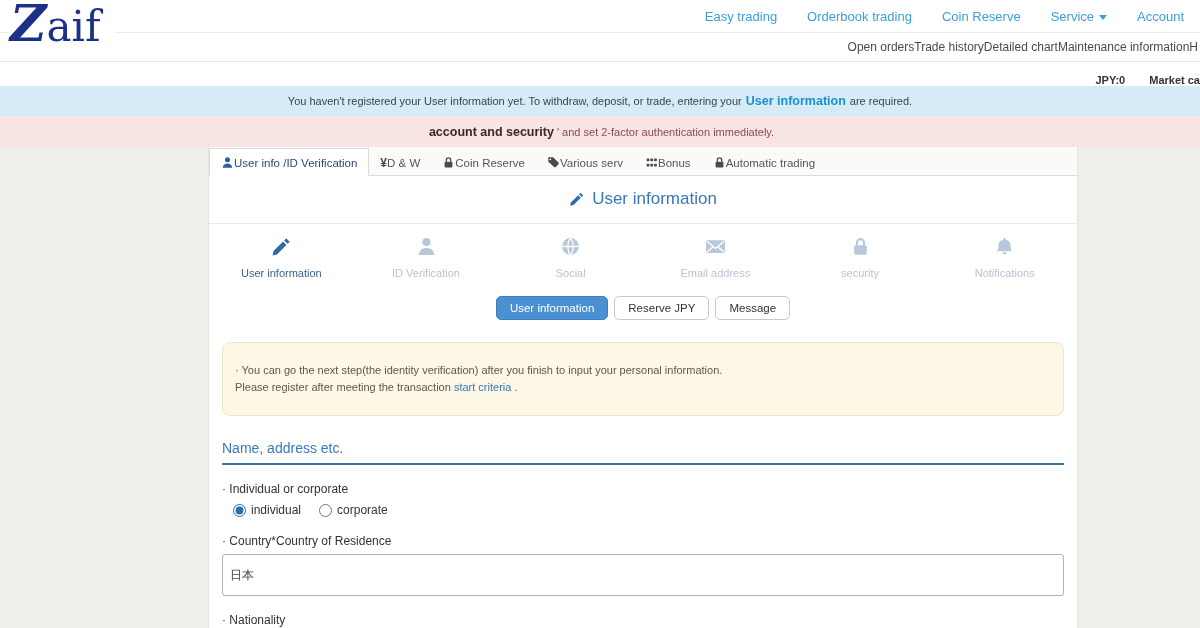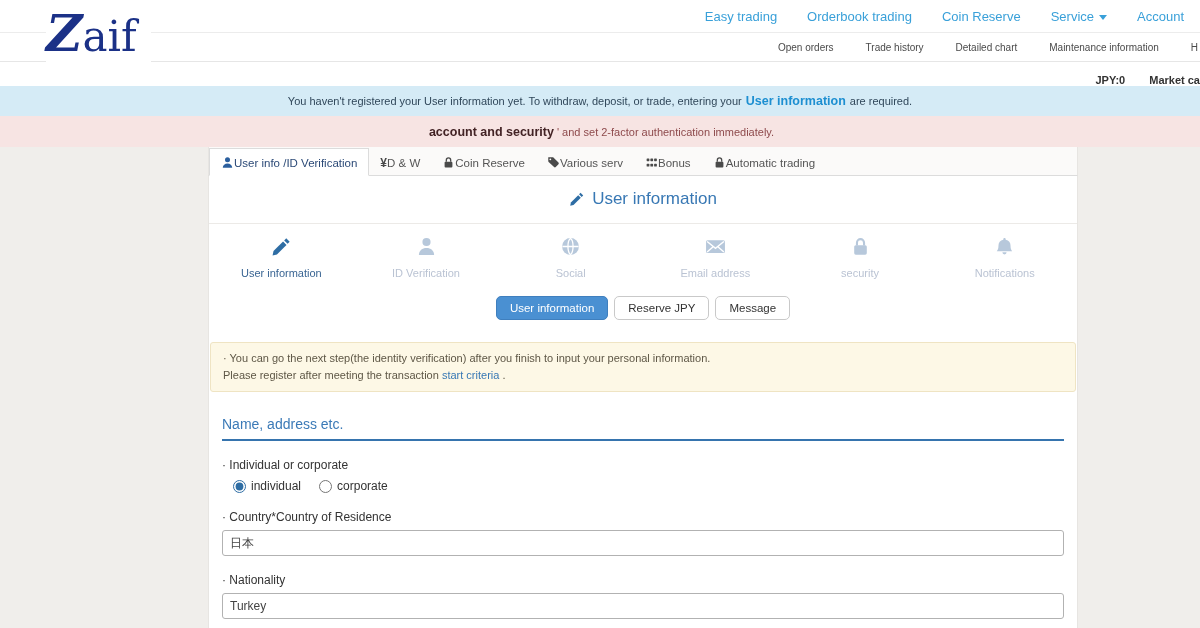--- a/index.html
+++ b/index.html
@@ -2,31 +2,31 @@
 <html><head>
 <meta charset="utf-8">
 <style>
   * { margin:0; padding:0; box-sizing:border-box; }
   html,body { width:1200px; height:628px; overflow:hidden; background:#fff;
     font-family:"Liberation Sans", sans-serif; color:#333; }
 
   
   .header { position:relative; background:#fff; }
   .logo { position:absolute; left:10px; top:2px; z-index:5; background:#fff;
-    color:#1b3187; font-family:"DejaVu Serif", serif; font-size:42px; line-height:64px;
-    padding-right:14px; cursor:pointer;margin-left:36px; }
+    color:#1b3187; font-family:"DejaVu Serif", serif; font-size:42px; line-height:44px;
+    padding-right:14px; cursor:pointer; }
   .logo .z { font-style:italic; font-weight:bold; font-size:50px; }
   .nav-row1 { height:33px; border-bottom:1px solid #ececec; display:flex;
     justify-content:flex-end; align-items:center; padding-right:16px; }
   .nav-row1 a { color:#39a0d9; font-size:13px; text-decoration:none; margin-left:30px; cursor:pointer; }
   .caret { display:inline-block; width:0; height:0; border-left:4px solid transparent;
     border-right:4px solid transparent; border-top:5px solid #39a0d9; margin-left:5px; vertical-align:1px; }
   .nav-row2 { height:29px; border-bottom:1px solid #e6e6e6; display:flex;
     justify-content:flex-end; align-items:center; padding-right:2px; }
-  .nav-row2 a { color:#4a4a4a; font-size:10px; text-decoration:none; margin-left:32px; cursor:pointer; }
+  .nav-row2 a { color:#4a4a4a; font-size:12px; text-decoration:none; cursor:pointer; }
   .ticker-row { height:24px; display:flex; justify-content:flex-end; align-items:flex-end;
     padding-right:0; font-size:11px; font-weight:bold; color:#333; }
   .ticker-row span { margin-left:24px; white-space:nowrap; }
 
   
   .bar-info { height:30px; background:#d5ebf6; display:flex; justify-content:center;
     align-items:center; font-size:11px; color:#30475a; }
   .bar-info a { color:#1d8fd1; font-weight:bold; font-size:12.5px; text-decoration:none;
     margin:0 4px; cursor:pointer; }
   .bar-warn { height:31px; background:#f7e4e3; display:flex; justify-content:center;
@@ -55,34 +55,34 @@
   .step { flex:1; text-align:center; color:#b7c8db; cursor:pointer; }
   .step .lbl { display:block; font-size:11px; margin-top:6px; color:#bac3d3; }
   .step.active { color:#2e6da4; }
   .step.active .lbl { color:#3a6593; }
 
   .pills { display:flex; justify-content:center; gap:6px; margin-top:13px; }
   .pill { font-size:11.5px; padding:5px 13px; border-radius:5px; border:1px solid #c9c9c9;
     background:#fff; color:#333; cursor:pointer; font-family:inherit; }
   .pill.active { background:#4a90d2; border-color:#3f7fbe; color:#fff; }
 
-  .notice-box { margin:22px 1px 0; background:#fdf8e6; border:1px solid #efe4c3;
-    border-radius:3px; padding:7px 12px; font-size:11px; color:#5e5746; line-height:1.55; }
+  .notice-box { margin:22px 13px 0; background:#fdf8e6; border:1px solid #efe4c3;
+    border-radius:8px; padding:19px 12px; font-size:11px; color:#5e5746; line-height:1.55; }
   .notice-box a { color:#3878b4; text-decoration:none; cursor:pointer; }
 
   .section-title { margin:24px 13px 0; color:#3b7ab7; font-size:14px; padding-bottom:7px;
     border-bottom:2px solid #3674ae; }
 
   .form { margin:0 13px; font-size:12px; }
   .flabel { margin-top:17px; color:#333; }
   .radio-row { margin-top:7px; display:flex; align-items:center; gap:18px;padding-left:11px; }
   .radio-row label { display:flex; align-items:center; gap:5px; cursor:pointer; }
   input[type=radio] { accent-color:#2e6da4; width:13px; height:13px; cursor:pointer; }
   .tinput { width:100%; height:23px; border:1px solid #b2b2b2; border-radius:3px;
-    padding:12px 7px; font-size:12px; color:#444; font-family:inherit; margin-top:6px; background:#fff; }
+    padding:20px 7px; font-size:12px; color:#444; font-family:inherit; margin-top:6px; background:#fff; }
 </style>
 </head>
 <body>
 
 <svg width="0" height="0" style="position:absolute">
   <defs>
     <g id="i-user">
         <circle cx="8" cy="4.6" r="3.1" fill="currentColor"></circle>
         <path d="M2.2 14.5c0-3.4 2.6-5.4 5.8-5.4s5.8 2 5.8 5.4z" fill="currentColor"></path>
       </g>

